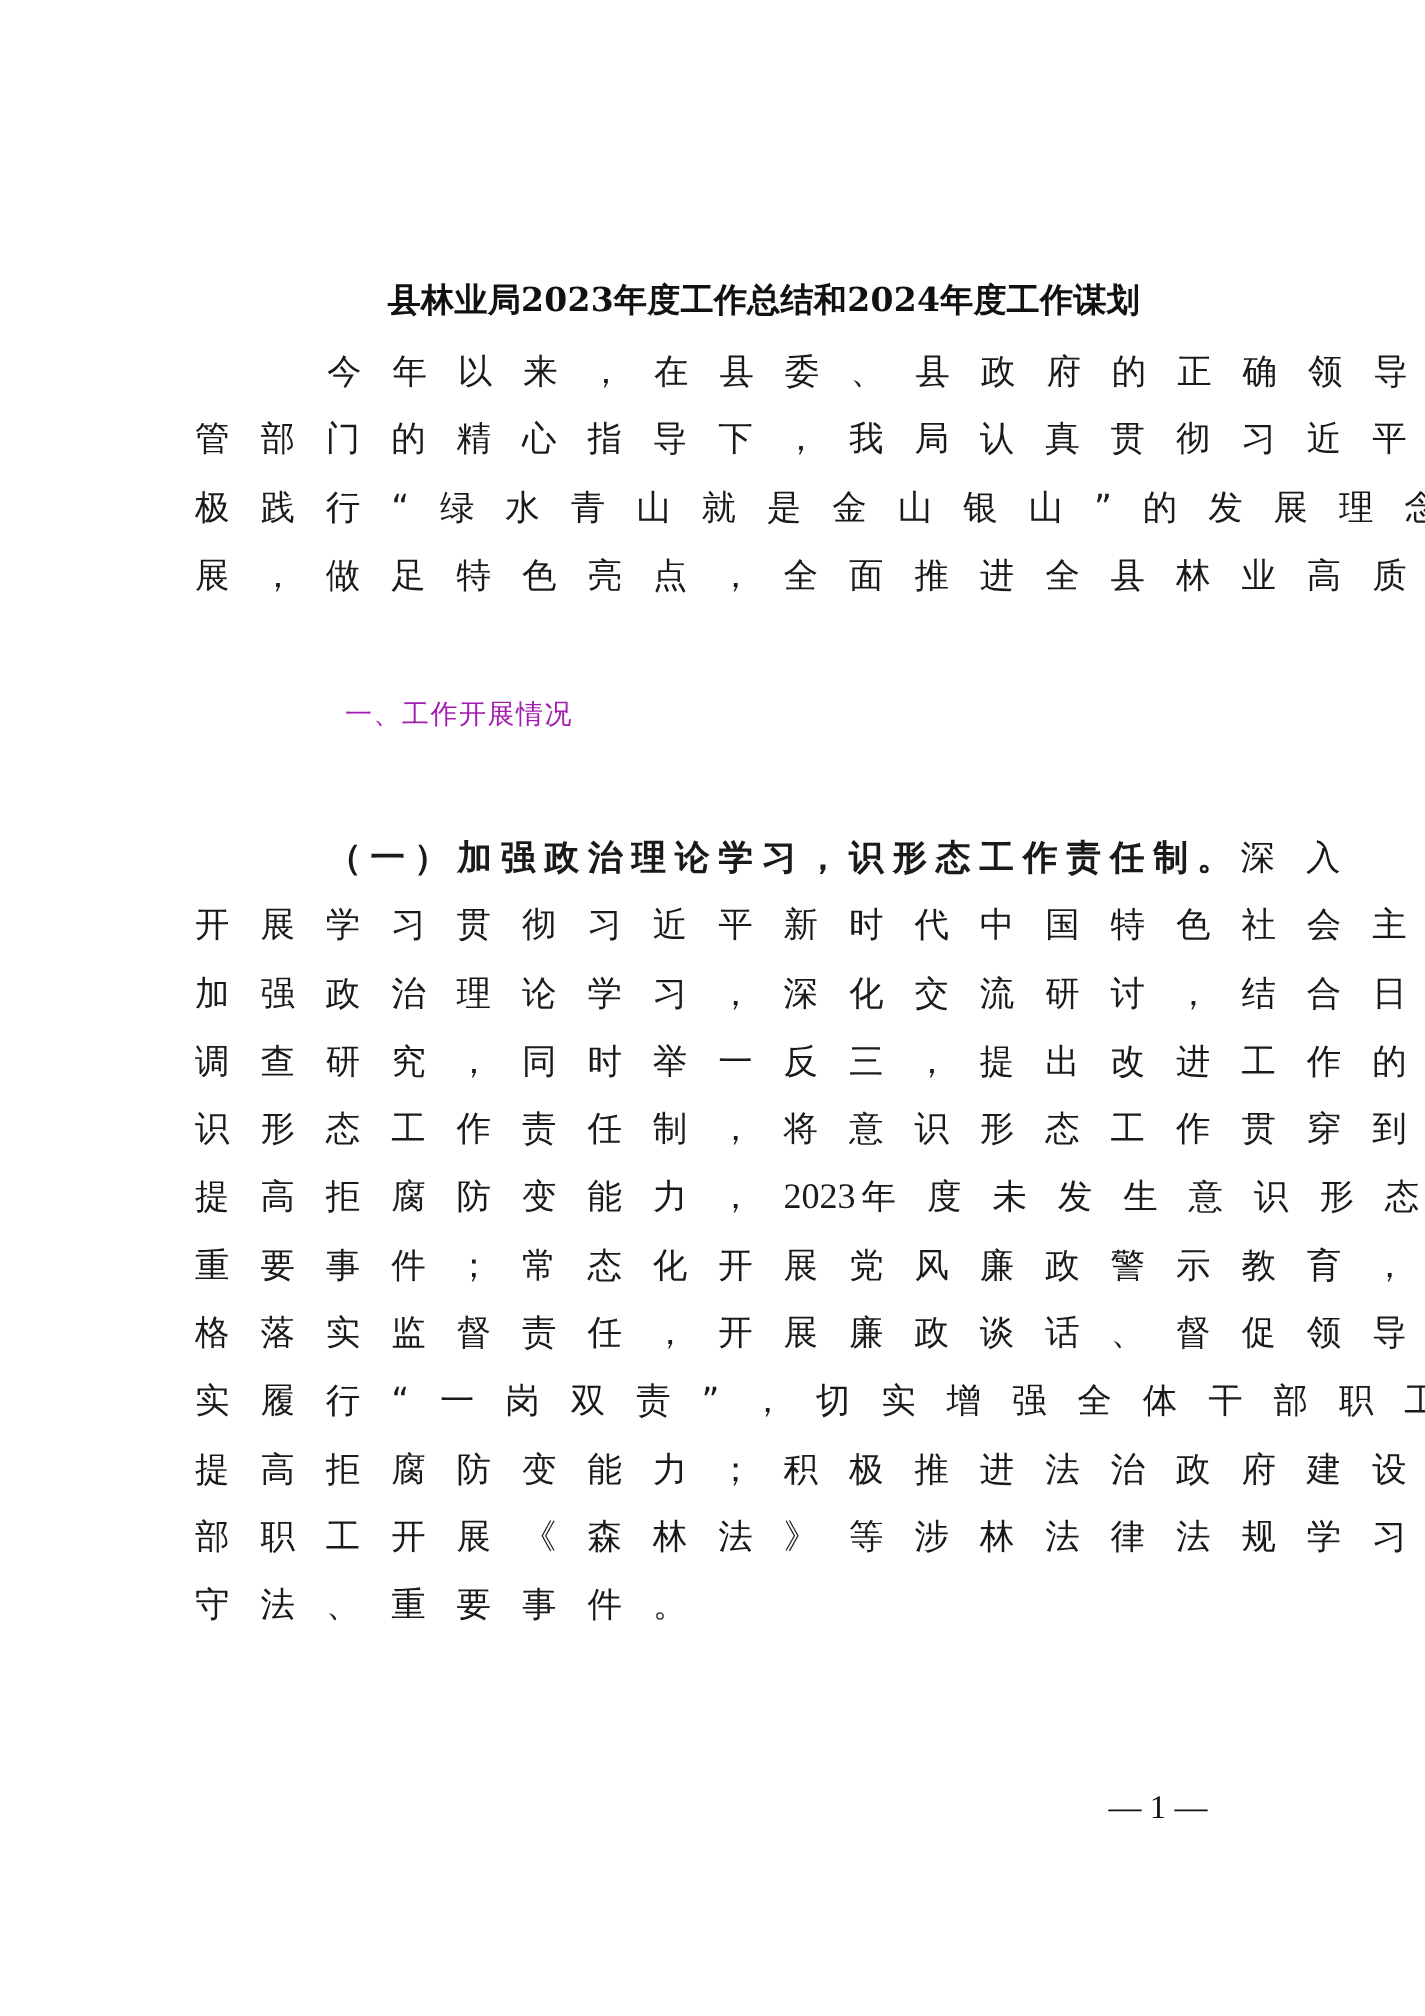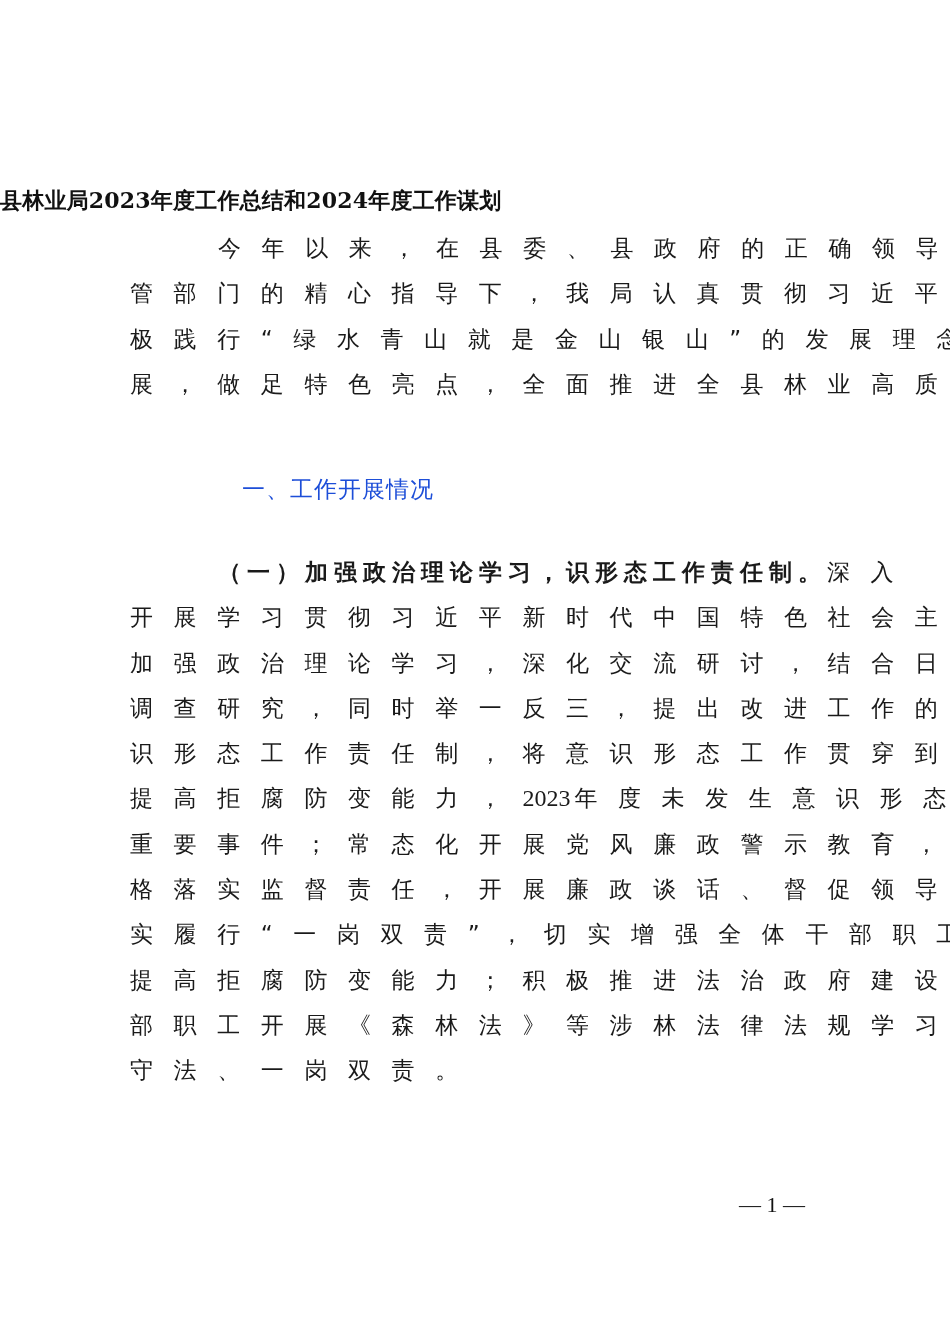--- a/index.html
+++ b/index.html
@@ -19,21 +19,21 @@
       left: 0; top: 0;
       width: 950px;
       height: 1344px;
       background: #ffffff;
     }
     .doc-title {
       position: absolute;
       left: 0;
       top: 183px;
       width: 760px;
-      text-align: left;
+      text-align: right;
       font-family: "DejaVu Serif", "Liberation Serif", serif;
       font-weight: bold;
       font-size: 22px;
       line-height: 34px;
       letter-spacing: 0.2px;
       color: #111;
     }
     .para {
       position: absolute;
       left: 130px;
@@ -53,25 +53,25 @@
     }
     .line.indent {
       padding-left: 88px;
     }
     .intro { top: 226px; }
     .section-heading {
       position: absolute;
       left: 230px;
       top: 459px;
       font-family: "DejaVu Sans", "Liberation Sans", sans-serif;
-      font-size: 23px;
+      font-size: 18px;
       line-height: 36px;
       letter-spacing: 1px;
-      color: #1d4ed8;
-      margin: 12px;
+      color: #a21caf;
+      margin: 0;
       font-weight: normal;
     }
     .sub-para { top: 550px; }
     .sub-heading-run {
       font-weight: bold;
       letter-spacing: 6px;
     }
     .num {
       font-family: "Liberation Serif", "DejaVu Serif", serif;
       letter-spacing: 0;
@@ -112,18 +112,18 @@
     <span class="line">开展学习贯彻习近平新时代中国特色社会主义思想主题教育，</span>
     <span class="line">加强政治理论学习，深化交流研讨，结合日常工作，认真开展</span>
     <span class="line">调查研究，同时举一反三，提出改进工作的措施；严格落实意</span>
     <span class="line">识形态工作责任制，将意识形态工作贯穿到林业各项工作中，</span>
     <span class="line"><span>提高拒腐防变能力，</span><span class="num">2023</span><span>年度未发生意识形态领域重大问题、</span></span>
     <span class="line">重要事件；常态化开展党风廉政警示教育，持续正风肃纪，严</span>
     <span class="line">格落实监督责任，开展廉政谈话、督促领导干部廉洁从政，切</span>
     <span class="line">实履行“一岗双责”，切实增强全体干部职工廉洁自律意识，</span>
     <span class="line">提高拒腐防变能力；积极推进法治政府建设，定期组织全体干</span>
     <span class="line">部职工开展《森林法》等涉林法律法规学习，带头信法、坚决</span>
-    <span class="line">守法、一岗双责。</span>
+    <span class="line">守法、重要事件。</span>
   </div>
 
   <div class="page-number">— 1 —</div>
 
 </div>
 
 </body></html>

